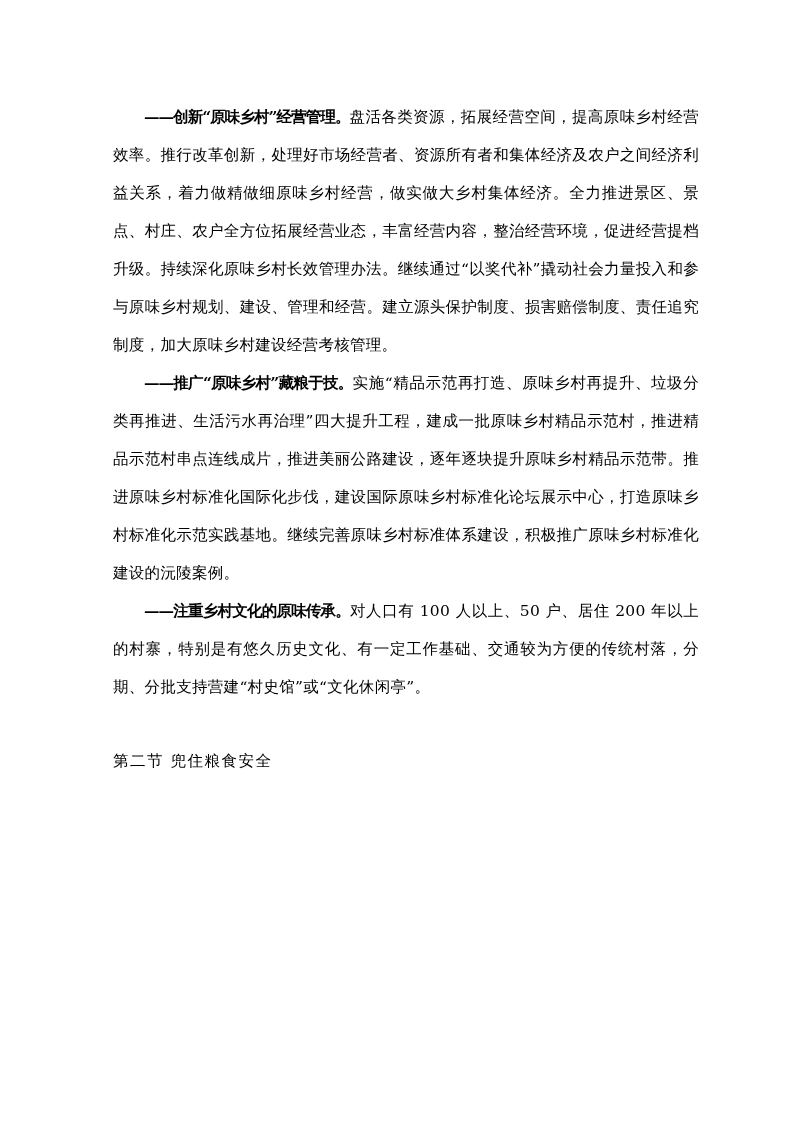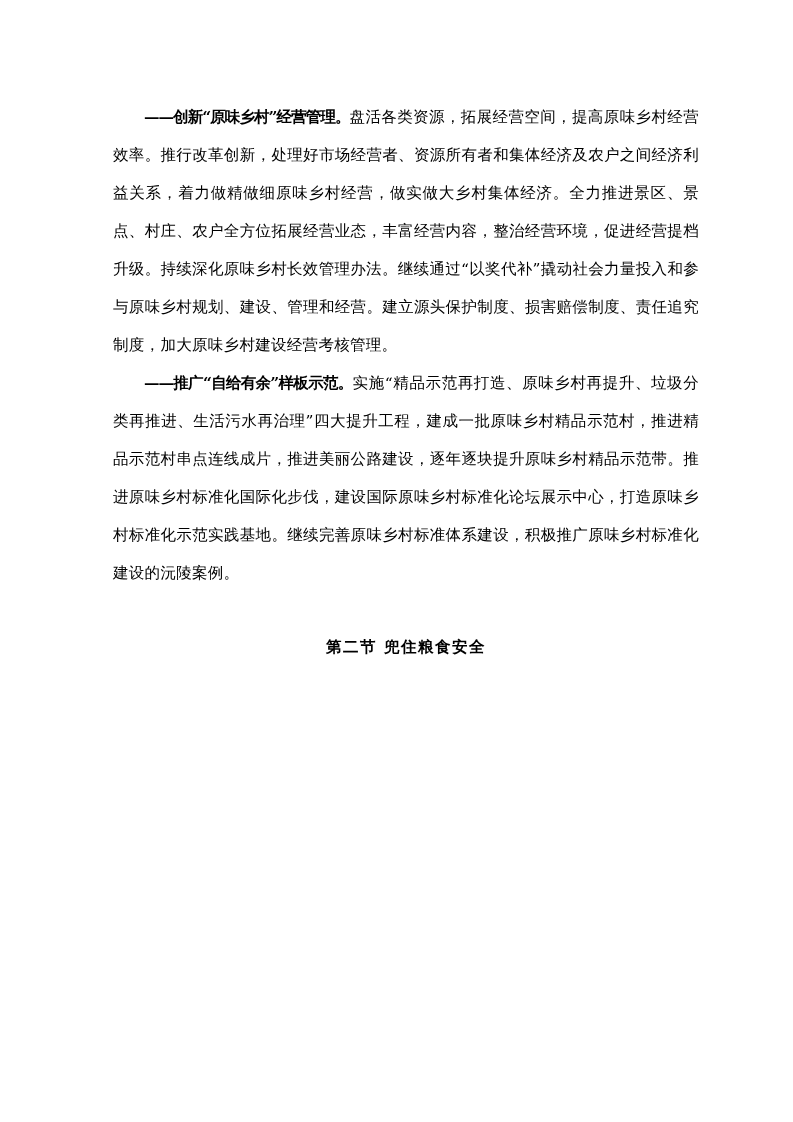--- a/index.html
+++ b/index.html
@@ -35,43 +35,44 @@
   .lead {
     font-weight: bold;
   }
   .dash {
     letter-spacing: -1px;
   }
   h2.section {
     margin: 36px 0 18px 0;
     font-size: 15.5px;
     line-height: 38px;
-    text-align: center;
-    font-weight: bold;
+    text-align: left;
+    font-weight: normal;
     letter-spacing: 1.5px;
   }
   .pageno {
     position: absolute;
     left: 117px;
     top: 1030px;
     font-size: 14.5px;
     font-family: "DejaVu Serif", "Liberation Serif", serif;
     color: #a21caf;
   }
 </style>
 </head>
 <body>
 
 <div class="page">
   <div class="content">
 
     <p class="body"><span class="lead dash">——创新“原味乡村”经营管理。</span><span>盘活各类资源，拓展经营空间，提高原味乡村经营效率。推行改革创新，处理好市场经营者、资源所有者和集体经济及农户之间经济利益关系，着力做精做细原味乡村经营，做实做大乡村集体经济。全力推进景区、景点、村庄、农户全方位拓展经营业态，丰富经营内容，整治经营环境，促进经营提档升级。持续深化原味乡村长效管理办法。继续通过“以奖代补”撬动社会力量投入和参与原味乡村规划、建设、管理和经营。建立源头保护制度、损害赔偿制度、责任追究制度，加大原味乡村建设经营考核管理。</span></p>
 
-    <p class="body"><span class="lead dash">——推广“自给有余”样板示范。</span><span>实施“精品示范再打造、原味乡村再提升、垃圾分类再推进、生活污水再治理”四大提升工程，建成一批原味乡村精品示范村，推进精品示范村串点连线成片，推进美丽公路建设，逐年逐块提升原味乡村精品示范带。推进原味乡村标准化国际化步伐，建设国际原味乡村标准化论坛展示中心，打造原味乡村标准化示范实践基地。继续完善原味乡村标准体系建设，积极推广原味乡村标准化建设的沅陵案例。</span></p>
+    <p class="body"><span class="lead dash">——推广“原味乡村”藏粮于技。</span><span>实施“精品示范再打造、原味乡村再提升、垃圾分类再推进、生活污水再治理”四大提升工程，建成一批原味乡村精品示范村，推进精品示范村串点连线成片，推进美丽公路建设，逐年逐块提升原味乡村精品示范带。推进原味乡村标准化国际化步伐，建设国际原味乡村标准化论坛展示中心，打造原味乡村标准化示范实践基地。继续完善原味乡村标准体系建设，积极推广原味乡村标准化建设的沅陵案例。</span></p>
 
+    <p class="body"><span class="lead dash">——注重乡村文化的原味传承。</span><span>对人口有 100 人以上、50 户、居住 200 年以上的村寨，特别是有悠久历史文化、有一定工作基础、交通较为方便的传统村落，分期、分批支持营建“村史馆”或“文化休闲亭”。</span></p>
 
     <h2 class="section">第二节  兜住粮食安全</h2>
 
 
 
   </div>
 
   <div class="pageno">138</div>
 </div>
 

